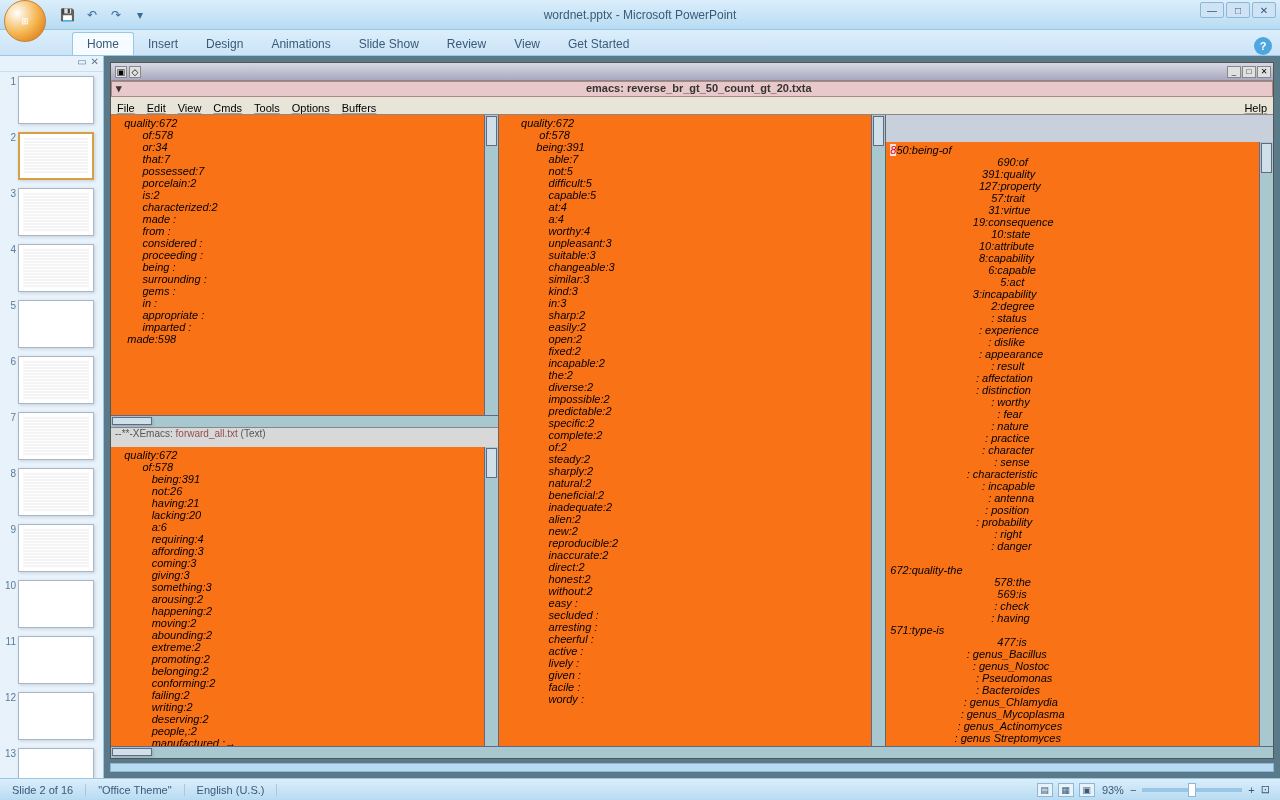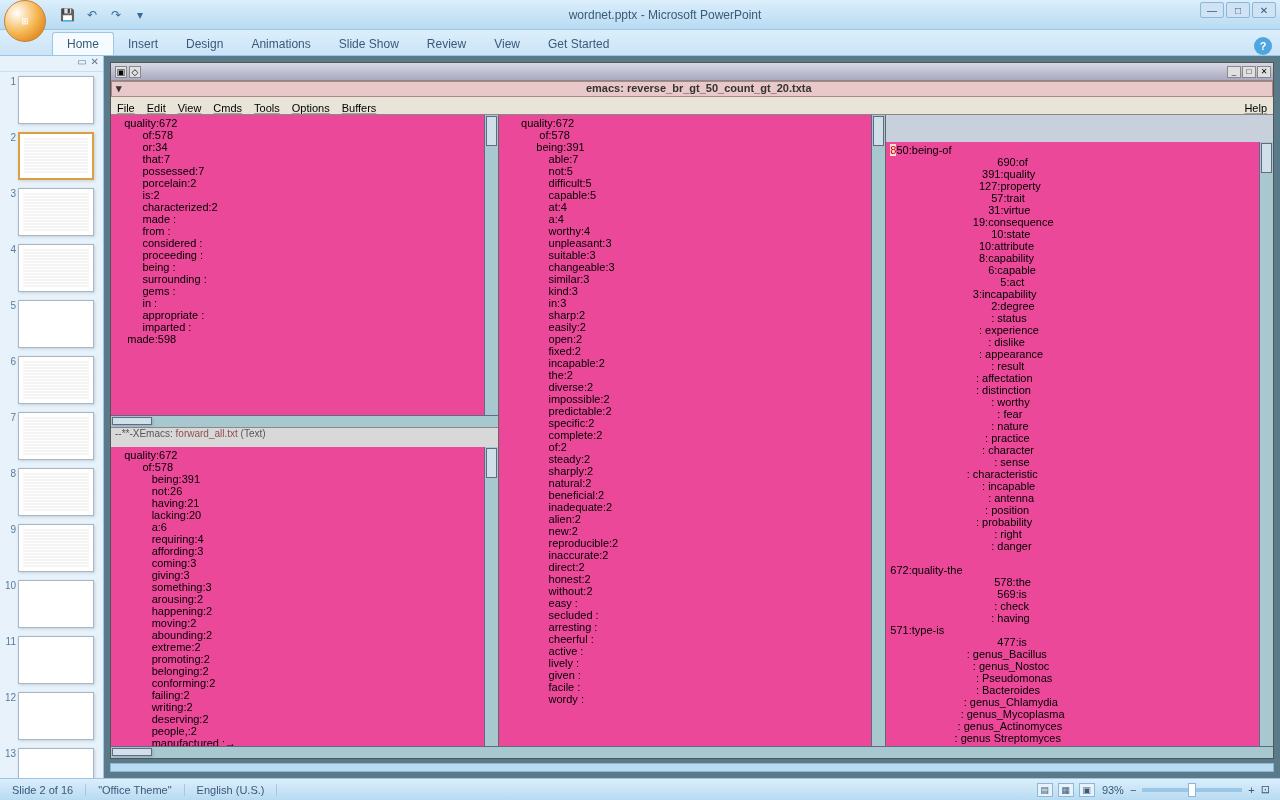--- a/index.html
+++ b/index.html
@@ -4,26 +4,26 @@
 <style>
 * { margin: 0; padding: 0; box-sizing: border-box; font-family: "Segoe UI", Tahoma, sans-serif; }
 body { width: 1280px; height: 800px; overflow: hidden; background: #cce4f7; display: flex; flex-direction: column; }
 
 
 .titlebar { height: 30px; background: linear-gradient(#dbeefb, #b8dbf2); display: flex; align-items: center; position: relative; border-bottom: 1px solid #9ac7e6; }
 .titlebar .orb { width: 42px; height: 42px; border-radius: 50%; background: radial-gradient(circle at 30% 30%, #fff, #f5b855, #d46a00); margin-left: 4px; margin-top: 12px; z-index: 10; position: relative; border: 1px solid #c7833b; }
 .titlebar .orb-icon { position:absolute; top:50%; left:50%; transform:translate(-50%,-50%); font-size:9px; color:#fff; }
 .qat { display: flex; gap: 8px; margin-left: 14px; align-items: center; }
 .qat span { width: 16px; height: 16px; display: flex; align-items: center; justify-content: center; color: #3a6a9c; font-size: 12px; }
-.titlebar .title { position: absolute; left: 50%; transform: translateX(-50%); color: #3a5a78; font-size: 12px; margin-left: 25px; }
+.titlebar .title { position: absolute; left: 50%; transform: translateX(-50%); color: #3a5a78; font-size: 12px; }
 .winbtns { position: absolute; right: 4px; top: 2px; display: flex; }
 .winbtns div { width: 24px; height: 16px; background: #cfe3f5; border: 1px solid #8cb8d8; margin-left: 2px; display:flex; align-items:center; justify-content:center; font-size:10px; color:#2a5a8a; border-radius:2px; }
 
 
-.ribbon-tabs { height: 26px; background: linear-gradient(#dbeefb, #cce4f7); display: flex; align-items: flex-end; padding-left: 52px; border-bottom: 1px solid #9ac7e6; }
+.ribbon-tabs { height: 26px; background: linear-gradient(#dbeefb, #cce4f7); display: flex; align-items: flex-end; padding-left: 72px; border-bottom: 1px solid #9ac7e6; }
 .ribbon-tabs .tab { padding: 4px 14px; font-size: 12px; color: #3a5a78; cursor: pointer; }
 .ribbon-tabs .tab.active { background: #f5fbff; border: 1px solid #9ac7e6; border-bottom: none; border-radius: 3px 3px 0 0; }
 .help-btn { position: absolute; right: 8px; width:18px; height:18px; border-radius:50%; background:#4da6e0; color:#fff; display:flex; align-items:center; justify-content:center; font-size:11px; font-weight:bold; }
 
 
 .content { flex: 1; display: flex; overflow: hidden; }
 
 
 .slide-panel { width: 104px; background: #e8f2fb; border-right: 1px solid #9ac7e6; display: flex; flex-direction: column; }
 .panel-head { height: 16px; background: #e8f2fb; border-bottom: 1px solid #c8dff0; display:flex; justify-content:flex-end; padding-right:4px; }
@@ -47,21 +47,21 @@
 .emacs-titlebar .wbtns { position:absolute; right:2px; display:flex; }
 .emacs-titlebar .wbtns span { width:14px; height:12px; background:#e0e0e0; border:1px solid #888; font-size:8px; display:flex; align-items:center; justify-content:center; margin-left:1px; }
 .emacs-pathbar { height: 16px; background: #e8c8c8; border: 1px solid #aa8888; text-align: center; font-size: 11px; font-weight: bold; color: #333; }
 .emacs-pathbar .arrow { float:left; padding:0 4px; }
 .emacs-menubar { height: 18px; background: #e8e4d8; border-bottom: 1px solid #888; display: flex; align-items: flex-end; padding: 0 6px; gap: 12px; font-family: Tahoma, sans-serif; font-size: 11px; }
 .emacs-menubar span { text-decoration: underline; text-decoration-color: rgba(0,0,0,.3); }
 .emacs-menubar .help { margin-left: auto; }
 .emacs-body { flex: 1; display: flex; overflow: hidden; }
 .ebuf { flex: 1; display: flex; flex-direction: column; border-right: 1px solid #666; min-width:0; }
 .ebuf:last-child { border-right: none; }
-.etext { flex: 1; background: #ec4899; overflow: hidden; white-space: pre; color: #000; line-height: 12px; font-size: 11px; padding: 2px 4px; position:relative; }
+.etext { flex: 1; background: #f97316; overflow: hidden; white-space: pre; color: #000; line-height: 12px; font-size: 11px; padding: 2px 4px; position:relative;font-style:italic; }
 .escroll { width: 14px; background: #a8c8d0; border-left: 1px solid #668; }
 .escroll-inner { background:#d0e0e8; border:1px solid #668; margin:1px; height:30px; }
 .emode { height: 20px; background: #d8d8d8; border-top: 1px solid #888; font-size: 10px; padding: 0 4px; overflow:hidden; white-space:nowrap; color:#555; }
 .emode .fn { color: #905050; }
 .esub { display:flex; flex-direction:column; flex:1; }
 .esub .row { flex:1; display:flex; overflow:hidden; }
 .ehscroll { height:12px; background:#a8c8d0; border-top:1px solid #668; display:flex; }
 .ehscroll .thumb { flex:0 0 40px; background:#d0e0e8; border:1px solid #668; margin:1px; height:8px; }
 .cursor-red { color: #d00; background:#fdd; }
 

